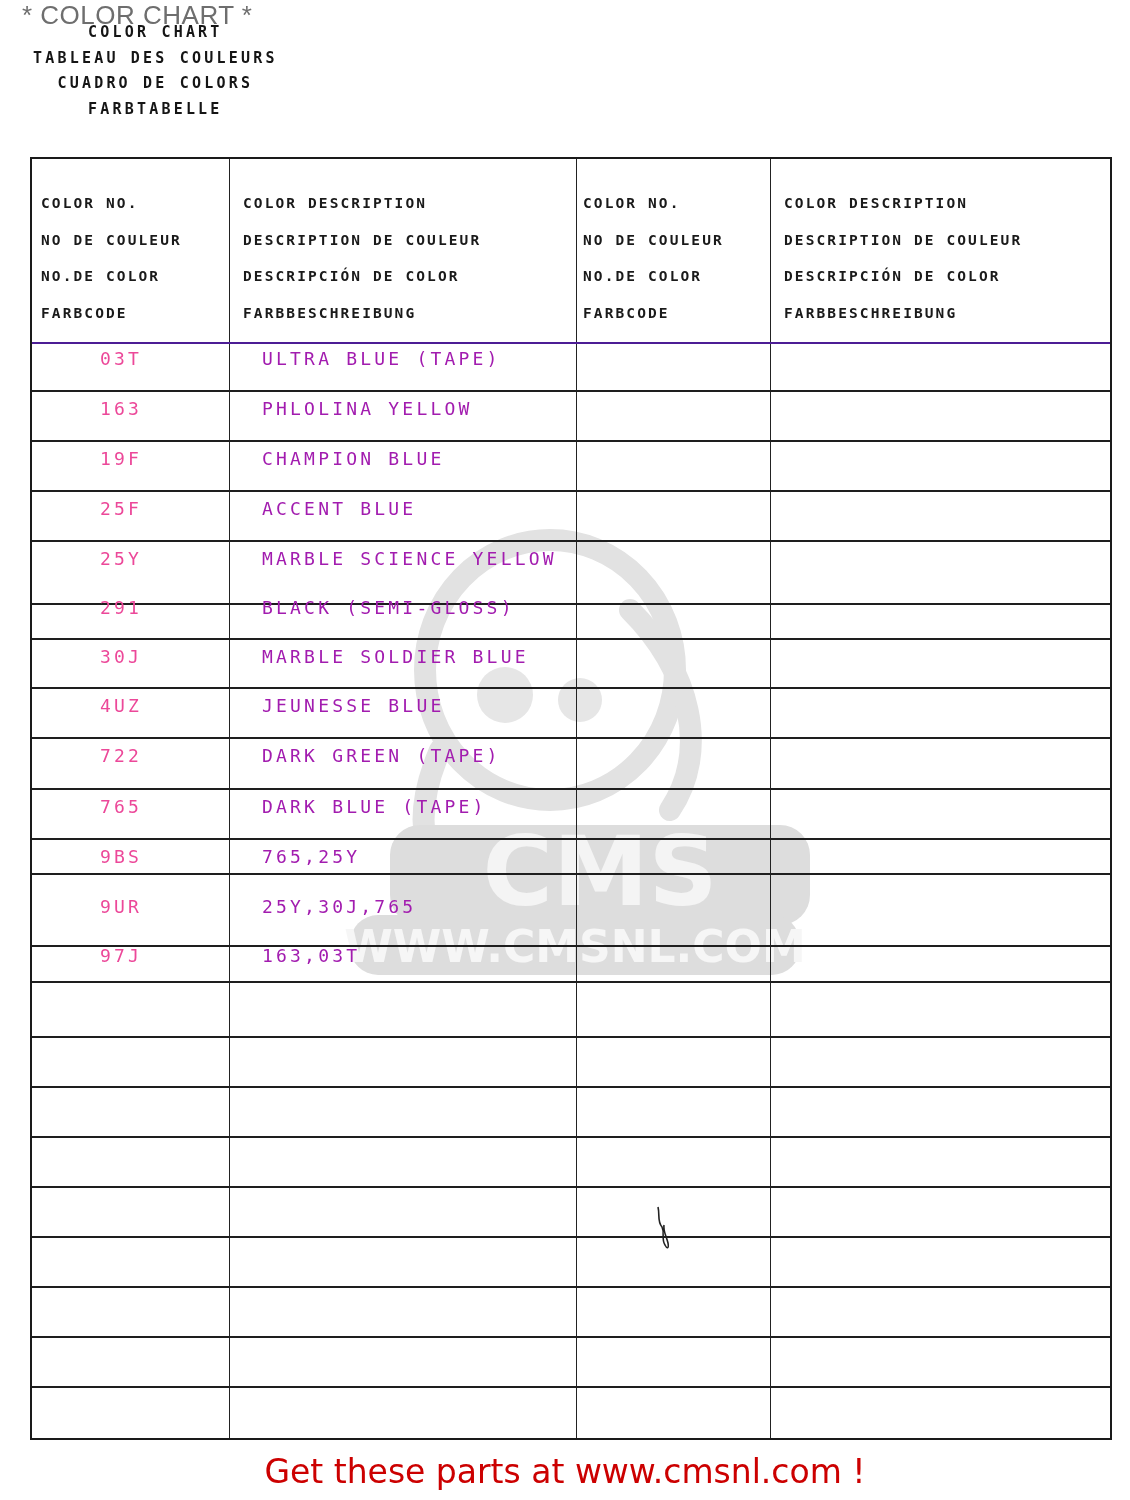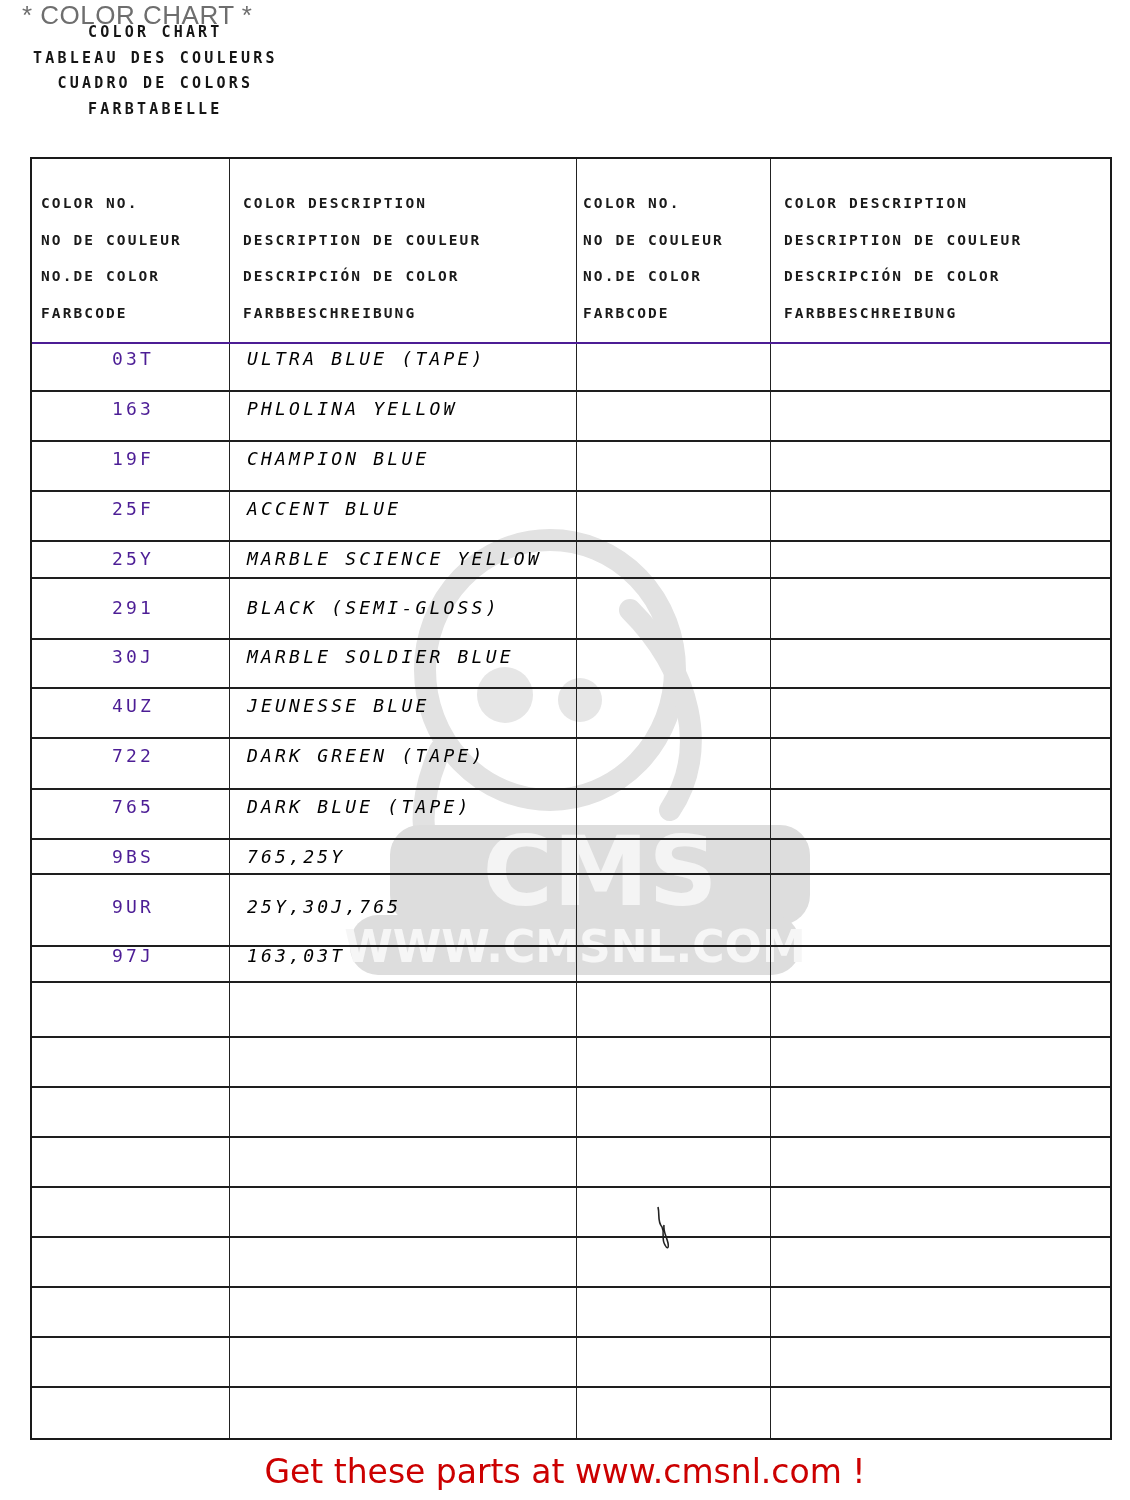--- a/index.html
+++ b/index.html
@@ -84,38 +84,37 @@
     .row {
       position: absolute;
       left: 0;
       width: 100%;
       height: 50px;
       border-bottom: 2px solid #1e1e1e;
       box-sizing: border-box;
     }
     .row .no {
       position: absolute;
-      left: 80px;
+      left: 68px;
       top: 6px;
       font-family: "DejaVu Sans Mono", monospace;
       font-size: 18px;
       letter-spacing: 3.2px;
-      color: #4c1d95;
+      color: #ec4899;
       white-space: nowrap;
     }
     .row .desc {
       position: absolute;
-      left: 215px;
+      left: 230px;
       top: 6px;
       font-family: "DejaVu Sans Mono", monospace;
       font-size: 18px;
       letter-spacing: 3.2px;
-      color: #000000;
-      white-space: nowrap;
-      font-style: italic;
+      color: #a21caf;
+      white-space: nowrap;
     }
     .watermark {
       position: absolute;
       left: 330px;
       top: 520px;
       width: 490px;
       height: 470px;
       z-index: 0;
       pointer-events: none;
     }
@@ -212,21 +211,21 @@
         <span class="desc">PHLOLINA YELLOW</span>
       </div>
       <div class="row" style="top: 283px; height: 50px;">
         <span class="no">19F</span>
         <span class="desc">CHAMPION BLUE</span>
       </div>
       <div class="row" style="top: 333px; height: 50px;">
         <span class="no">25F</span>
         <span class="desc">ACCENT BLUE</span>
       </div>
-      <div class="row" style="top: 383px; height: 37px;">
+      <div class="row" style="top: 383px; height: 63px;">
         <span class="no">25Y</span>
         <span class="desc">MARBLE SCIENCE YELLOW</span>
       </div>
       <div class="row" style="top: 432px; height: 49px;">
         <span class="no">291</span>
         <span class="desc">BLACK (SEMI-GLOSS)</span>
       </div>
       <div class="row" style="top: 481px; height: 49px;">
         <span class="no">30J</span>
         <span class="desc">MARBLE SOLDIER BLUE</span>

